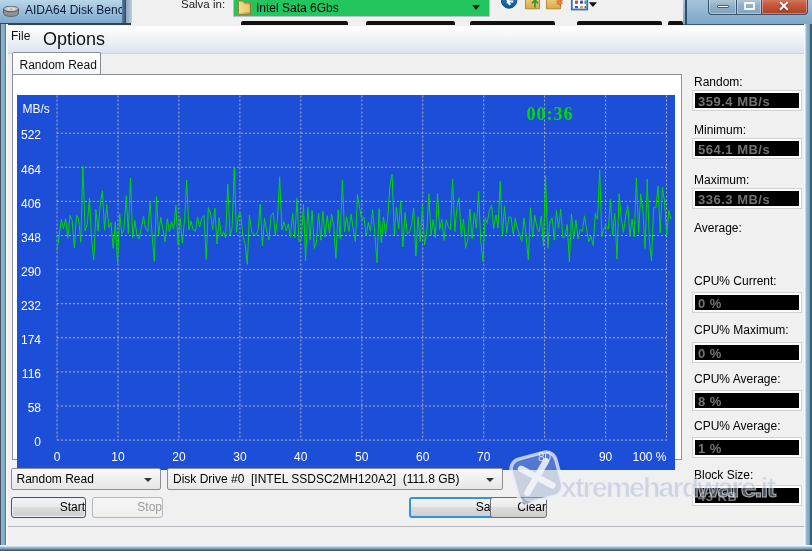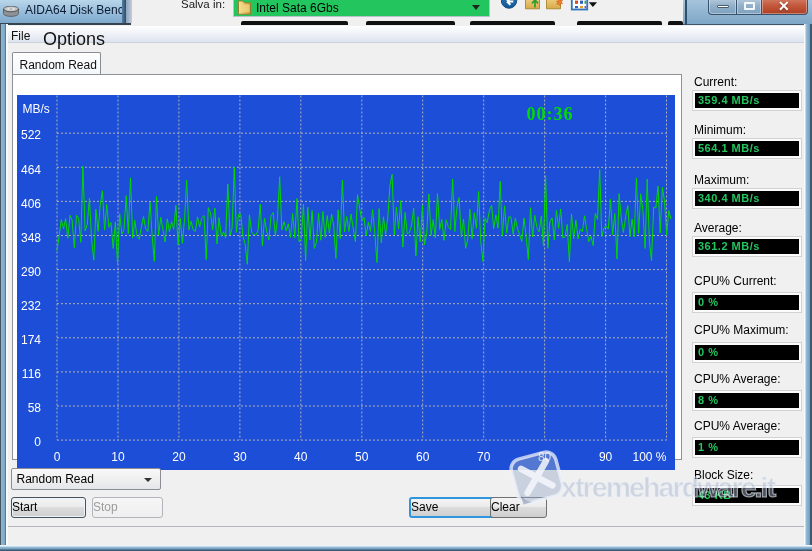--- a/index.html
+++ b/index.html
@@ -25,39 +25,39 @@
 #bmax .g{position:absolute;left:7px;top:8px;width:11px;height:8px;border:2px solid #f5f8fa;background:transparent;border-radius:1px}
 #bclose .g{position:absolute;left:16px;top:4px;color:#fff;font-size:14px;font-weight:bold;text-shadow:0 1px 2px rgba(0,0,0,.4)}
 
 .bbar{top:21px;height:5px;background:#111;border-radius:2px 2px 0 0}
 
 #bleft{left:0;top:24px;width:8px;height:521px;background:linear-gradient(90deg,#45545f 0,#45545f 1px,#8cb6d2 1px,#7ba8c9 5px,#5a7a96 5px,#5a7a96 6px,#f6fafc 6px)}
 #bright{left:804px;top:24px;width:8px;height:521px;background:linear-gradient(90deg,#f6fafc 0,#f6fafc 1px,#9abcd4 2px,#6f9cbe 6px,#3d5a73 6px)}
 #bbottom{left:0;top:545px;width:812px;height:6px;background:linear-gradient(#eef4f8 0,#eef4f8 1px,#9cc2da 2px,#6f9cbe 4px,#3d5a73 5px)}
 
 #client{left:8px;top:25px;width:796px;height:520px;background:#f0f0f0}
-#menubar{left:0;top:1px;width:796px;height:17px;background:linear-gradient(#ffffff,#e4e9f2 80%,#dde3ee);border-bottom:1px solid #ccd2de}
+#menubar{left:0;top:1px;width:796px;height:28px;background:linear-gradient(#ffffff,#e4e9f2 80%,#dde3ee);border-bottom:1px solid #ccd2de}
 #menubar .m1{position:absolute;left:3px;top:3px;font-size:12px;color:#111}
 #menubar .m2{position:absolute;left:35px;top:3px;font-size:18px;color:#111}
 
 #tab{left:3.5px;top:27px;width:89px;height:22px;background:linear-gradient(#fefefe,#f4f7fa);border:1px solid #898c92;border-bottom:none;border-radius:2px 2px 0 0;z-index:3}
 #tab .tx{position:absolute;left:7px;top:5px;font-size:12px;color:#111}
 #pane{left:3.5px;top:49px;width:670px;height:385.5px;background:#fff;border:1px solid #8e9196;z-index:2}
 #chart{position:absolute;left:4px;top:20px;width:658px;height:375px;background:#1d4ed8}
 
 .rlab{left:686px;font-size:12px;color:#000;white-space:nowrap;z-index:6}
 .rbox{left:685px;width:108px;height:19px;background:#000;border:2px solid #fbfbfb;box-shadow:0 0 0 1px #d2d2d2;z-index:6}
-.rbox span{position:absolute;left:3px;top:1px;font-size:11px;font-weight:bold;color:#22c55e;letter-spacing:.5px;white-space:nowrap}
+.rbox span{position:absolute;left:3px;top:1px;font-size:13px;font-weight:bold;color:#737373;letter-spacing:.5px;white-space:nowrap}
 
 .combo{top:443px;height:22px;background:linear-gradient(#f8f8f8,#eeeeee 60%,#e4e6e8);border:1px solid #8b8f94;border-radius:2px;z-index:4}
 .combo .tx{position:absolute;left:5px;top:3px;font-size:12px;color:#000;white-space:nowrap}
 .combo .arr{position:absolute;right:8px;top:9px;width:0;height:0;border-left:4px solid transparent;border-right:4px solid transparent;border-top:4px solid #333}
 #combo1{left:2.5px;width:150px}
 #combo2{left:159px;width:336px}
-.btn{top:472px;height:21px;border:1px solid #707070;border-radius:3px;background:linear-gradient(#f4f4f4,#ebebeb 45%,#dcdcdc 50%,#cfcfcf);font-size:12px;color:#000;text-align:left;line-height:19px;z-index:4}
+.btn{top:472px;height:21px;border:1px solid #707070;border-radius:3px;background:linear-gradient(#f4f4f4,#ebebeb 45%,#dcdcdc 50%,#cfcfcf);font-size:12px;color:#000;text-align:right;line-height:19px;z-index:4}
 #bstart{left:3px;width:75px;border-color:#4c5257;box-shadow:inset 0 0 0 1px #e8f3fb}
 #bstop{left:84px;width:71px;border-color:#b2b6ba;color:#9b9b9b;background:linear-gradient(#f6f6f6,#efefef)}
 #bsave{left:401px;width:96px;border:2px solid #2f96dd;line-height:17px}
 #bclear{left:482px;width:57px}
 
 #sep{left:0;top:500.5px;width:796px;height:1.5px;background:#b4b8bc}
 #status{left:0;top:502px;width:796px;height:18px;background:#f0f0f0}
 
 #wmark{left:505px;top:444px;width:310px;height:70px;z-index:10;pointer-events:none}
 .wl{font-size:12px;fill:#fff;font-family:"Liberation Sans",sans-serif}
@@ -196,36 +196,33 @@
 <text x="466.7" y="366" text-anchor="middle" class="wl">70</text>
 <text x="527.6" y="366" text-anchor="middle" class="wl">80</text>
 <text x="588.6" y="366" text-anchor="middle" class="wl">90</text>
 <text x="649.5" y="366" text-anchor="end" class="wl">100 %</text>
         <polyline points="40.0,155.8 42.2,140.5 44.3,124.6 46.5,133.7 48.6,123.6 50.8,143.3 53.0,120.4 55.1,124.8 57.3,152.7 59.5,120.3 61.6,123.3 63.8,147.3 65.9,71.1 68.1,135.9 70.3,129.5 72.4,103.1 74.6,144.8 76.8,165.2 78.9,114.2 81.1,136.4 83.2,110.3 85.4,95.8 87.6,135.1 89.7,109.4 91.9,132.5 94.0,127.6 96.2,153.4 98.4,126.8 100.5,168.7 102.7,118.8 104.9,139.0 107.0,134.5 109.2,100.7 111.3,138.5 113.5,82.9 115.7,143.1 117.8,125.3 120.0,141.2 122.2,144.2 124.3,132.4 126.5,121.5 128.6,133.7 130.8,136.5 133.0,107.1 135.1,140.3 137.3,166.4 139.5,101.5 141.6,140.1 143.8,122.4 145.9,134.5 148.1,147.0 150.3,123.8 152.4,136.8 154.6,126.6 156.7,134.3 158.9,110.2 161.1,149.9 163.2,123.1 165.4,148.2 167.6,123.6 169.7,85.2 171.9,135.0 174.0,126.1 176.2,135.0 178.4,136.4 180.5,121.9 182.7,131.8 184.9,122.6 187.0,120.5 189.2,164.6 191.3,112.6 193.5,117.9 195.7,134.8 197.8,113.2 200.0,148.9 202.1,122.6 204.3,141.4 206.5,136.7 208.6,143.0 210.8,89.0 213.0,140.0 215.1,133.2 217.3,72.3 219.4,137.3 221.6,119.4 223.8,119.3 225.9,141.3 228.1,148.8 230.3,169.3 232.4,119.8 234.6,137.0 236.7,139.5 238.9,140.1 241.1,135.3 243.2,109.2 245.4,150.7 247.5,123.4 249.7,136.0 251.9,144.9 254.0,120.7 256.2,117.6 258.4,140.8 260.5,122.8 262.7,81.7 264.8,135.1 267.0,126.6 269.2,136.0 271.3,128.8 273.5,142.4 275.7,118.6 277.8,142.8 280.0,103.4 282.1,147.0 284.3,143.5 286.5,109.3 288.6,165.8 290.8,112.2 293.0,144.9 295.1,115.6 297.3,153.4 299.4,147.2 301.6,118.1 303.8,145.2 305.9,116.5 308.1,142.4 310.2,120.6 312.4,138.2 314.6,119.2 316.7,130.3 318.9,163.4 321.1,114.9 323.2,143.7 325.4,85.2 327.5,136.9 329.7,121.6 331.9,136.4 334.0,119.0 336.2,133.4 338.4,146.7 340.5,99.6 342.7,113.5 344.8,125.5 347.0,122.3 349.2,140.9 351.3,127.4 353.5,136.3 355.6,114.6 357.8,138.5 360.0,167.5 362.1,113.6 364.3,147.9 366.5,121.8 368.6,139.2 370.8,122.0 372.9,91.0 375.1,79.4 377.3,140.1 379.4,112.1 381.6,134.0 383.8,105.6 385.9,152.1 388.1,117.4 390.2,138.7 392.4,137.7 394.6,129.9 396.7,113.3 398.9,161.1 401.0,121.7 403.2,146.7 405.4,110.6 407.5,149.8 409.7,138.3 411.9,99.0 414.0,140.3 416.2,124.6 418.3,143.0 420.5,98.3 422.7,134.4 424.8,124.4 427.0,145.4 429.2,124.8 431.3,131.7 433.5,134.6 435.6,84.1 437.8,136.5 440.0,112.1 442.1,102.6 444.3,142.0 446.5,124.0 448.6,153.4 450.8,143.9 452.9,114.1 455.1,143.7 457.3,117.7 459.4,133.3 461.6,96.5 463.7,145.5 465.9,166.4 468.1,123.2 470.2,127.7 472.4,115.3 474.6,110.2 476.7,133.6 478.9,120.0 481.0,133.2 483.2,86.4 485.4,141.2 487.5,110.8 489.7,138.1 491.9,121.7 494.0,122.2 496.2,139.4 498.3,123.2 500.5,133.9 502.7,139.8 504.8,146.5 507.0,123.0 509.1,140.8 511.3,164.6 513.5,112.7 515.6,141.9 517.8,120.4 520.0,132.8 522.1,136.9 524.3,121.0 526.4,150.9 528.6,80.5 530.8,153.3 532.9,126.9 535.1,122.8 537.3,144.8 539.4,115.5 541.6,133.3 543.7,113.9 545.9,143.0 548.1,141.6 550.2,129.5 552.4,167.0 554.5,118.9 556.7,143.6 558.9,125.1 561.0,143.8 563.2,134.3 565.4,136.6 567.5,120.8 569.7,134.5 571.8,146.8 574.0,141.3 576.2,150.7 578.3,118.4 580.5,124.5 582.7,74.7 584.8,141.6 587.0,132.7 589.1,131.1 591.3,134.0 593.5,104.3 595.6,139.9 597.8,118.6 600.0,164.0 602.1,98.6 604.3,123.6 606.4,137.6 608.6,121.6 610.8,110.5 612.9,141.8 615.1,124.1 617.2,141.8 619.4,82.9 621.6,138.3 623.7,98.9 625.9,115.5 628.1,153.4 630.2,84.1 632.4,146.7 634.5,165.8 636.7,112.1 638.9,112.9 641.0,91.1 643.2,138.0 645.4,92.4 647.5,106.1 649.7,140.2 651.8,115.5 654.0,124.2" fill="none" stroke="#00d800" stroke-width="1"></polyline>
       </svg>
       <div id="timer">00:36</div>
     </div>
   </div>
 
-  <div class="abs rlab" style="top:50px">Current:</div>
+  <div class="abs rlab" style="top:50px">Random:</div>
   <div class="abs rbox" style="top:66px">
       <span>359.4 MB/s</span>
     </div>
   <div class="abs rlab" style="top:97.5px">Minimum:</div>
   <div class="abs rbox" style="top:114px">
       <span>564.1 MB/s</span>
     </div>
   <div class="abs rlab" style="top:148px">Maximum:</div>
   <div class="abs rbox" style="top:164px">
-      <span>340.4 MB/s</span>
+      <span>336.3 MB/s</span>
     </div>
   <div class="abs rlab" style="top:195.5px">Average:</div>
-  <div class="abs rbox" style="top:211.5px">
-      <span>361.2 MB/s</span>
-    </div>
   <div class="abs rlab" style="top:248.5px">CPU% Current:</div>
   <div class="abs rbox" style="top:268px">
       <span>0 %</span>
     </div>
   <div class="abs rlab" style="top:298px">CPU% Maximum:</div>
   <div class="abs rbox" style="top:317.5px">
       <span>0 %</span>
     </div>
   <div class="abs rlab" style="top:346.5px">CPU% Average:</div>
   <div class="abs rbox" style="top:365.5px">
@@ -235,20 +232,24 @@
   <div class="abs rbox" style="top:413px">
       <span>1 %</span>
     </div>
   <div class="abs rlab" style="top:442.5px">Block Size:</div>
   <div class="abs rbox" style="top:461px">
       <span>43 KB</span>
     </div>
 
   <div class="abs combo" id="combo1">
       <div class="tx">Random Read</div>
+      <div class="arr"></div>
+    </div>
+  <div class="abs combo" id="combo2">
+      <div class="tx">Disk Drive #0&nbsp;&nbsp;[INTEL SSDSC2MH120A2]&nbsp;&nbsp;(111.8 GB)</div>
       <div class="arr"></div>
     </div>
   <div class="abs btn" id="bstart">Start</div>
   <div class="abs btn" id="bstop">Stop</div>
   <div class="abs btn" id="bsave">Save</div>
   <div class="abs btn" id="bclear">Clear</div>
   <div class="abs" id="sep"></div>
   <div class="abs" id="status"></div>
 </div>
 

